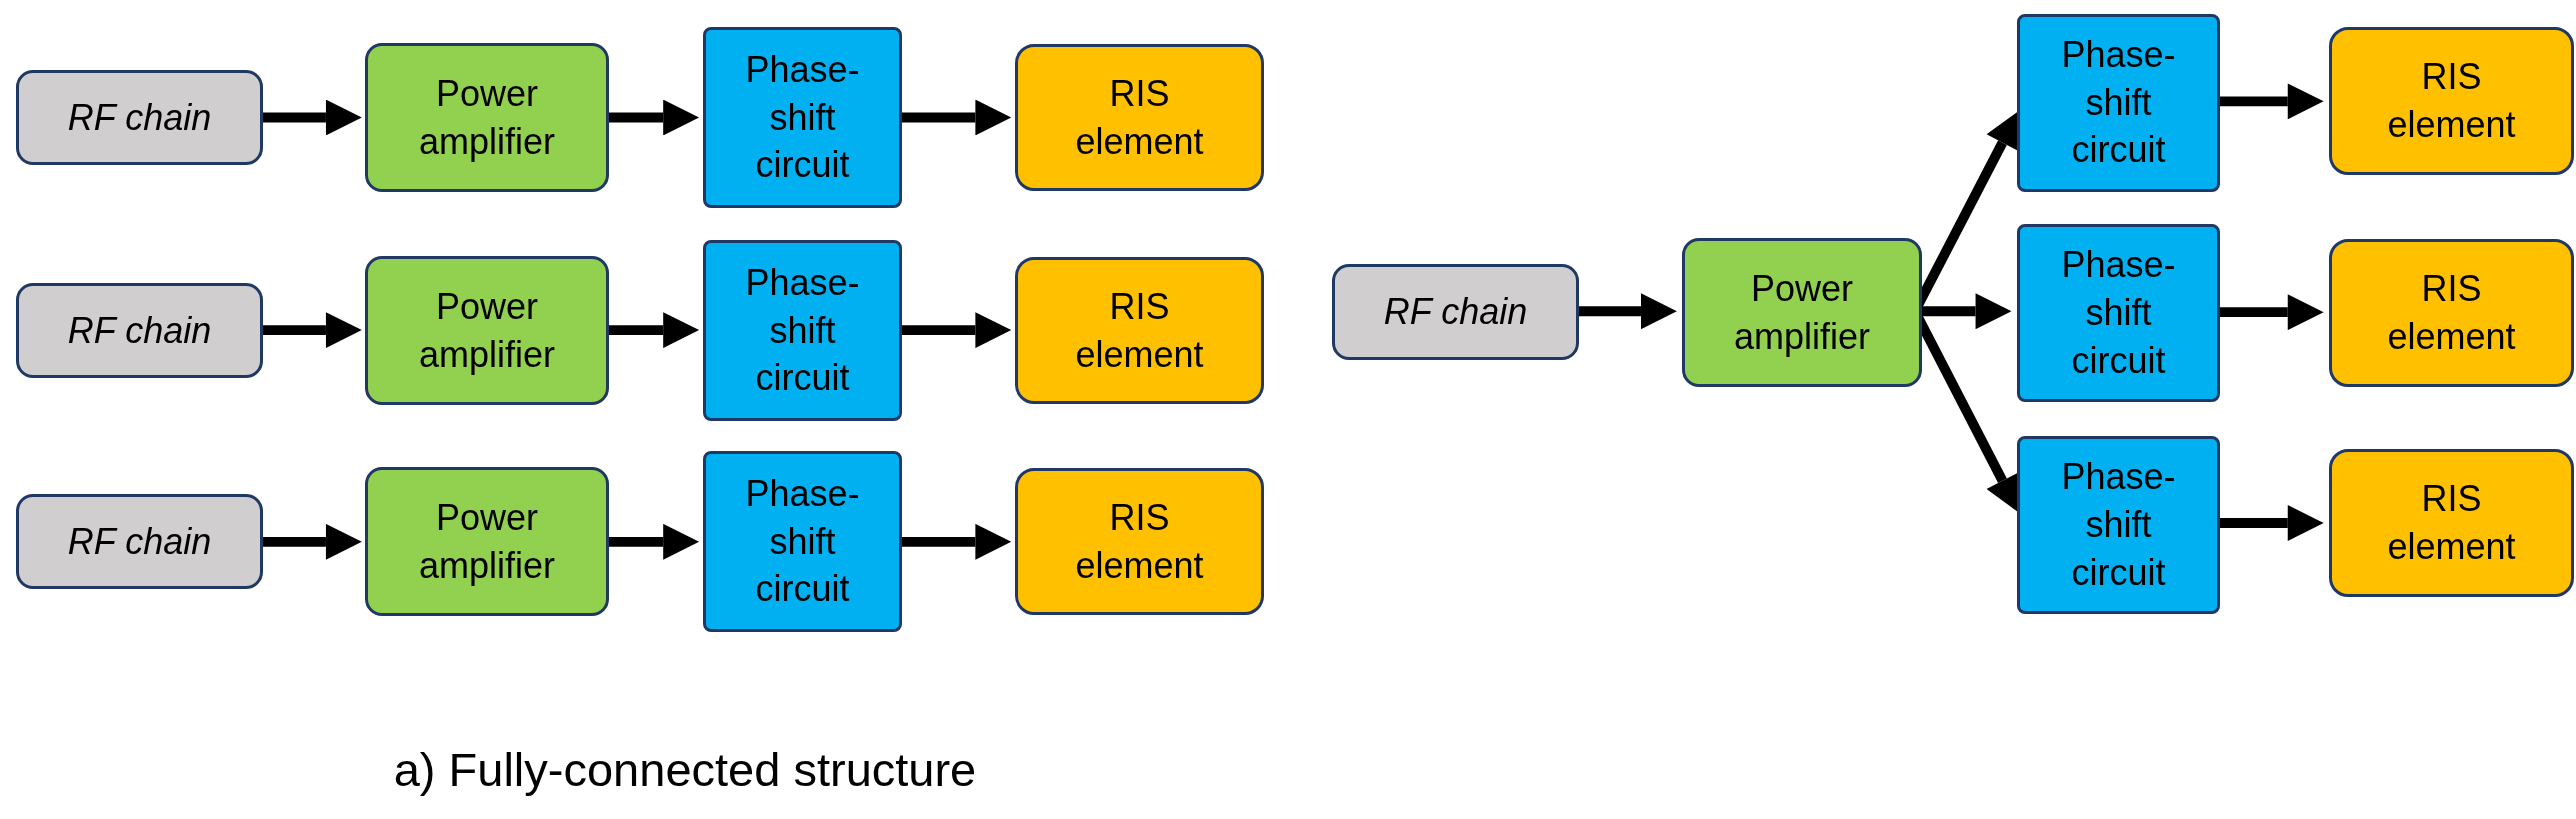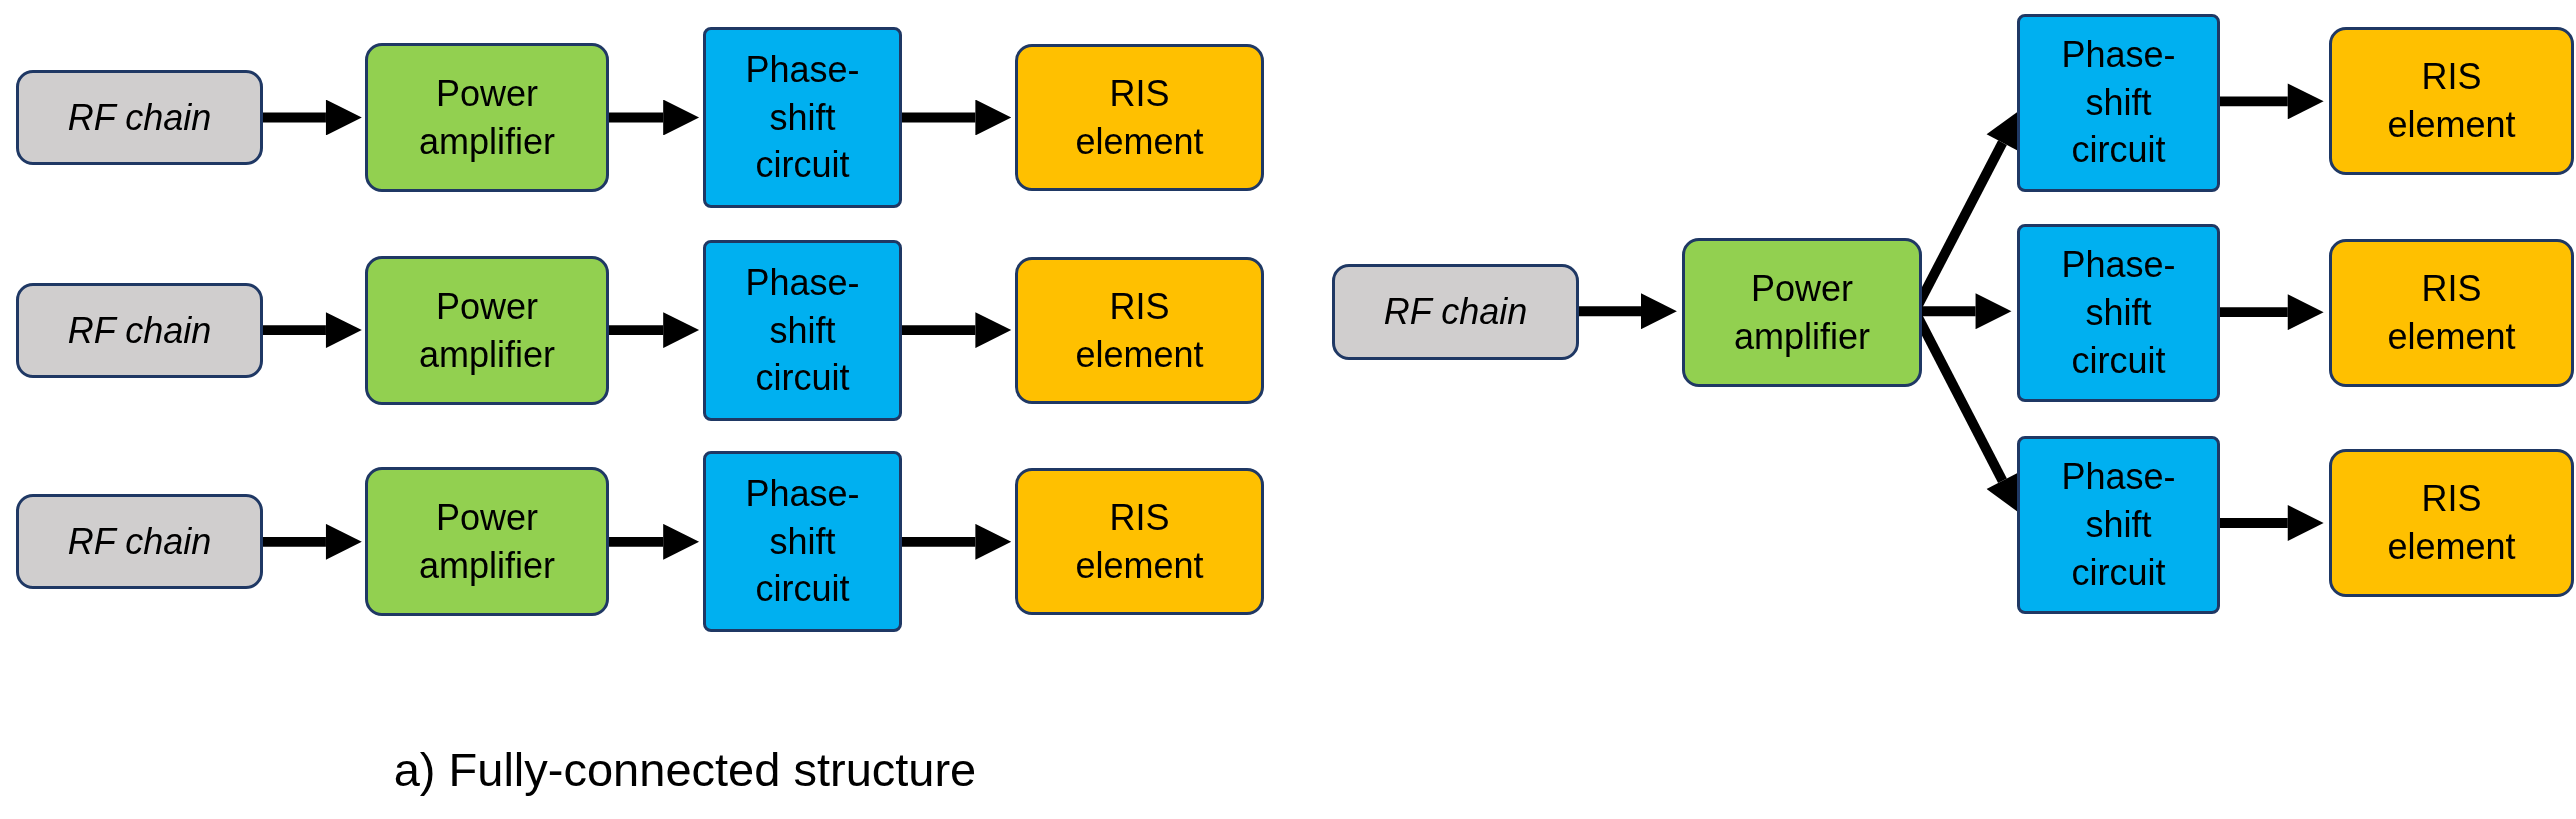--- a/index.html
+++ b/index.html
@@ -31,21 +31,21 @@
     border:3.6px solid var(--box-border);
     border-radius:17px;
     color:var(--text);
     font-size:36px;line-height:1.33;
     text-align:center;
   }
   .box .lbl{white-space:pre-line;}
   .rf  {background:var(--rf-chain-fill);font-style:italic;}
   .pa  {background:var(--power-amplifier-fill);}
   .ps  {background:var(--phase-shift-fill);border-radius:8px;}
-  .ris {background:var(--ris-element-fill);}
+  .ris {background:var(--ris-element-fill);border-radius:19px;}
   .caption{
     position:absolute;
     transform:translateX(-50%);
     top:741px;height:57px;line-height:57px;
     font-size:47px;color:var(--text);
     white-space:nowrap;
   }
 </style>
 </head>
 <body>

